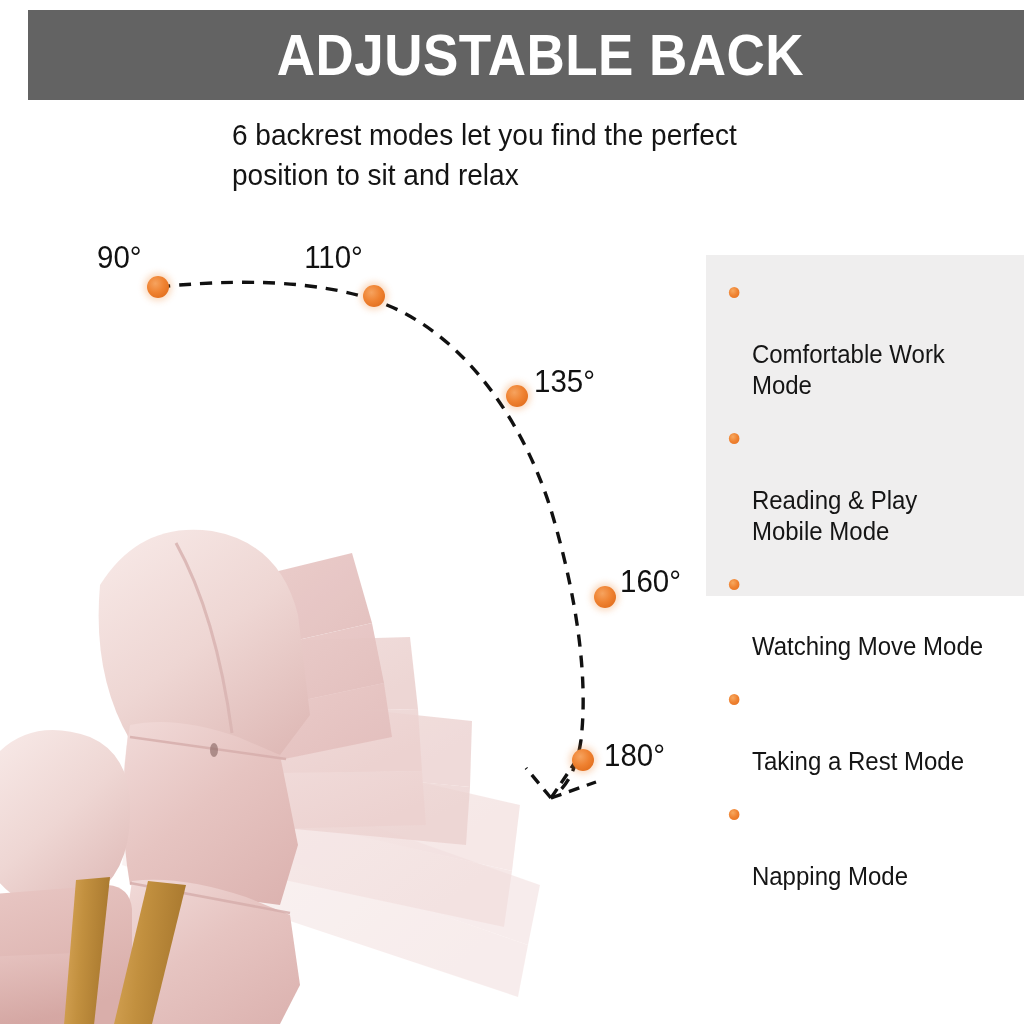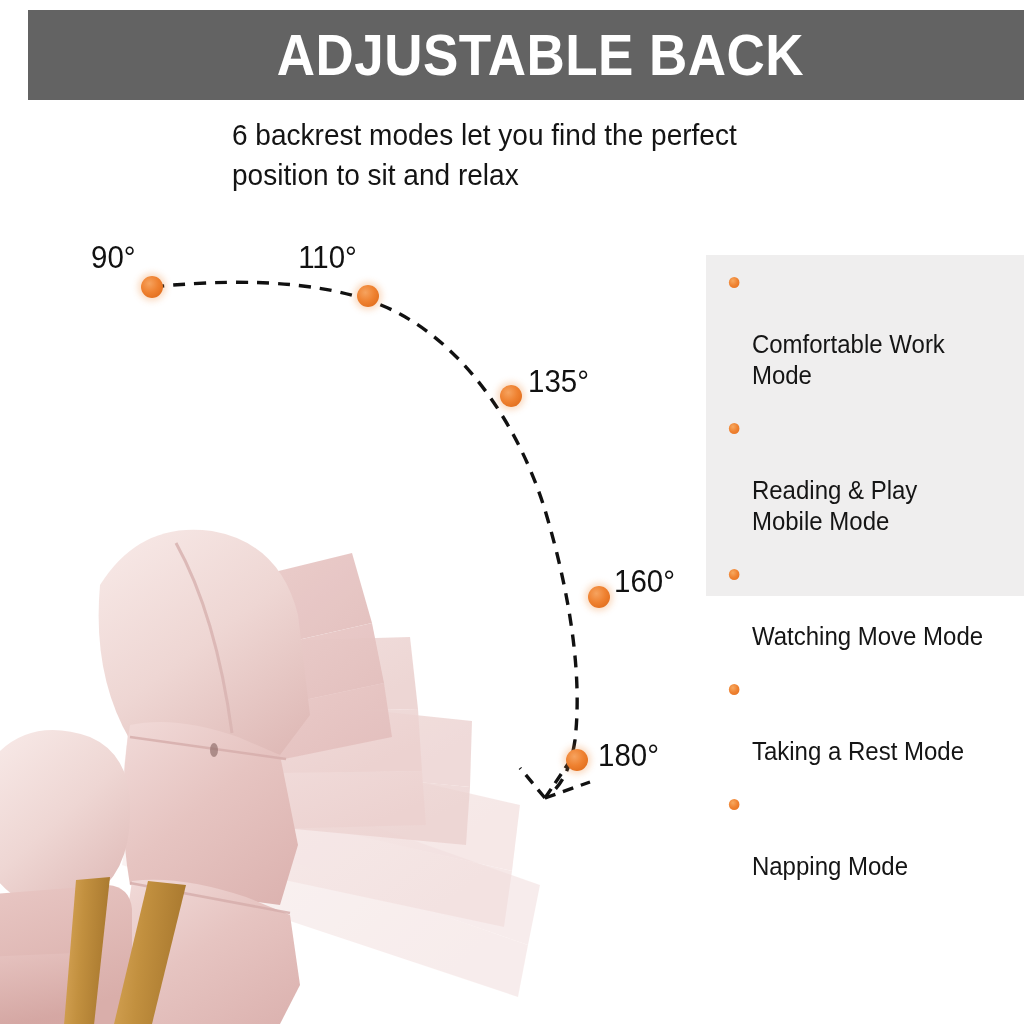--- a/index.html
+++ b/index.html
@@ -43,21 +43,21 @@
   }
 
   
   .photo{
     position:absolute;left:-20px;top:285px;width:620px;height:739px;
     overflow:hidden;
   }
   .fan{position:absolute;left:0;top:0;width:620px;height:739px;}
 
   
-  .arc-layer{position:absolute;left:0;top:180px;width:720px;height:680px;}
+  .arc-layer{position:absolute;left:6px;top:180px;width:720px;height:680px;}
 
   .dot{
     position:absolute;width:22px;height:22px;border-radius:50%;
     background:radial-gradient(circle at 38% 34%, #f6a35f 0%, #ef8231 45%, #e3701f 78%, rgba(227,112,31,0.35) 100%);
     box-shadow:0 0 6px 3px rgba(240,140,60,0.30);
     transform:translate(-50%,-50%);
   }
   .ang-label{
     position:absolute;
     color:#111111;
@@ -67,21 +67,21 @@
     transform-origin:left center;
     white-space:nowrap;
     line-height:1;
   }
 
   
   .features{
     position:absolute;left:706px;top:255px;width:318px;height:341px;
     background:#efeeee;
   }
-  .feat-list{position:absolute;left:20px;top:12px;width:290px;}
+  .feat-list{position:absolute;left:20px;top:22px;width:290px;}
   .feat-item{
     position:relative;
     padding-left:27px;
     margin-bottom:22px;
     color:#151515;
     font-size:25px;
     line-height:1.24;
     font-family:"Liberation Sans", sans-serif;
     transform:scaleX(0.96);
     transform-origin:left top;

